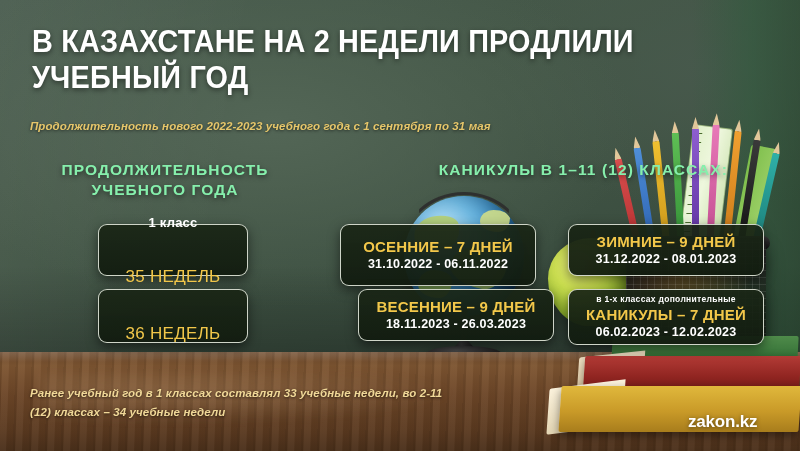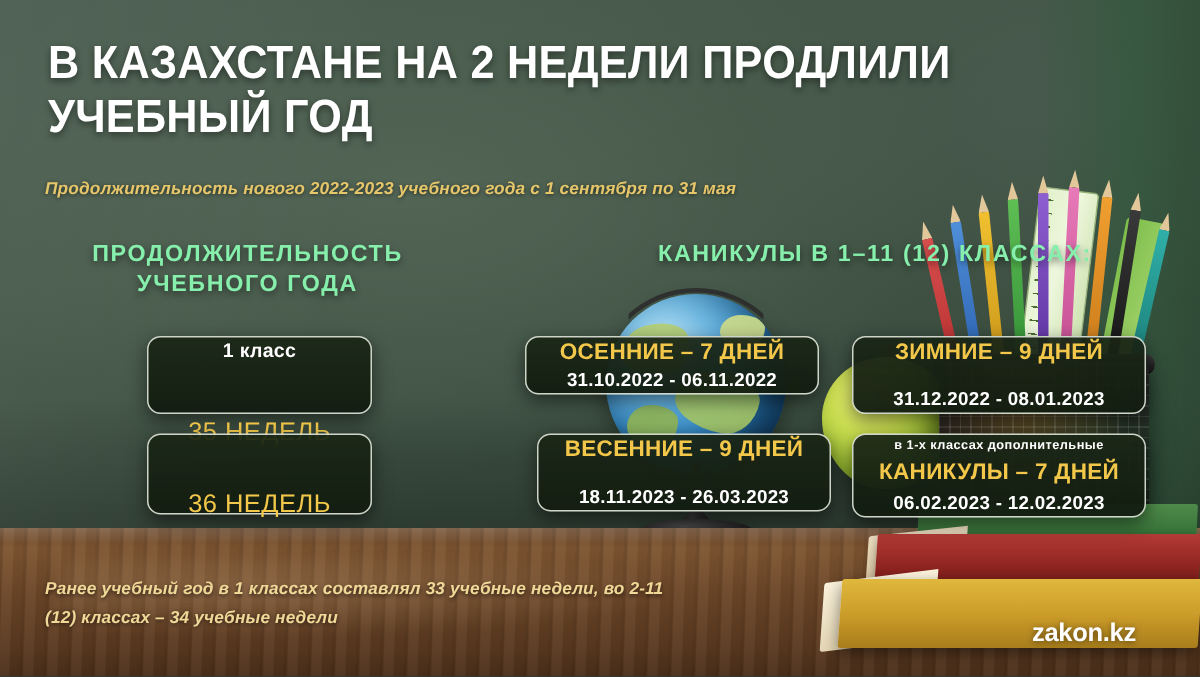--- a/index.html
+++ b/index.html
@@ -212,32 +212,32 @@
   .sec-left{ left:20px; top:160px; width:290px; }
   .sec-right{ left:438px; top:160px; width:290px;text-align:right; }
 
   .card{
     position:absolute;
     background:linear-gradient(180deg, rgba(26,38,22,.94) 0%, rgba(18,28,16,.96) 100%);
     border:1.4px solid rgba(232,238,225,.88);
     border-radius:9px;
     text-align:center;
     box-shadow:0 4px 12px rgba(0,0,0,.5);
-    display:flex; flex-direction:column; justify-content:space-between;
+    display:flex; flex-direction:column; justify-content:center;
   }
   .c-label{ color:#ffffff; font-size:13px; font-weight:bold; line-height:17px; letter-spacing:.2px; }
   .c-gold{ color:#f2c74a; font-size:17px; font-weight:normal; line-height:21px; letter-spacing:.3px;margin-top:35px; }
   .c-gold-sm{ color:#f2c74a; font-size:15px; font-weight:bold; line-height:19px; letter-spacing:.2px; }
   .c-dates{ color:#ffffff; font-size:12.5px; font-weight:bold; line-height:17px; letter-spacing:.2px; }
   .c-tiny{ color:#ffffff; font-size:8.5px; font-weight:bold; line-height:12px; letter-spacing:.3px; }
 
   .box-1{ left:98px; top:224px; width:150px; height:52px; }
   .box-2{ left:98px; top:289px; width:150px; height:54px; }
 
-  .box-aut{ left:350px; top:224px; width:196px; height:39px; }
+  .box-aut{ left:340px; top:224px; width:196px; height:62px; }
   .box-win{ left:568px; top:224px; width:196px; height:52px; }
   .box-spr{ left:358px; top:289px; width:196px; height:52px; }
   .box-ext{ left:568px; top:289px; width:196px; height:56px; }
 
   .footnote{
     position:absolute; left:30px; top:384px; width:420px;
     color:#f0d898; font-size:11.5px; font-style:italic; font-weight:bold;
     line-height:19px; letter-spacing:.1px;
     text-shadow:0 1px 3px rgba(0,0,0,.6);
   }

